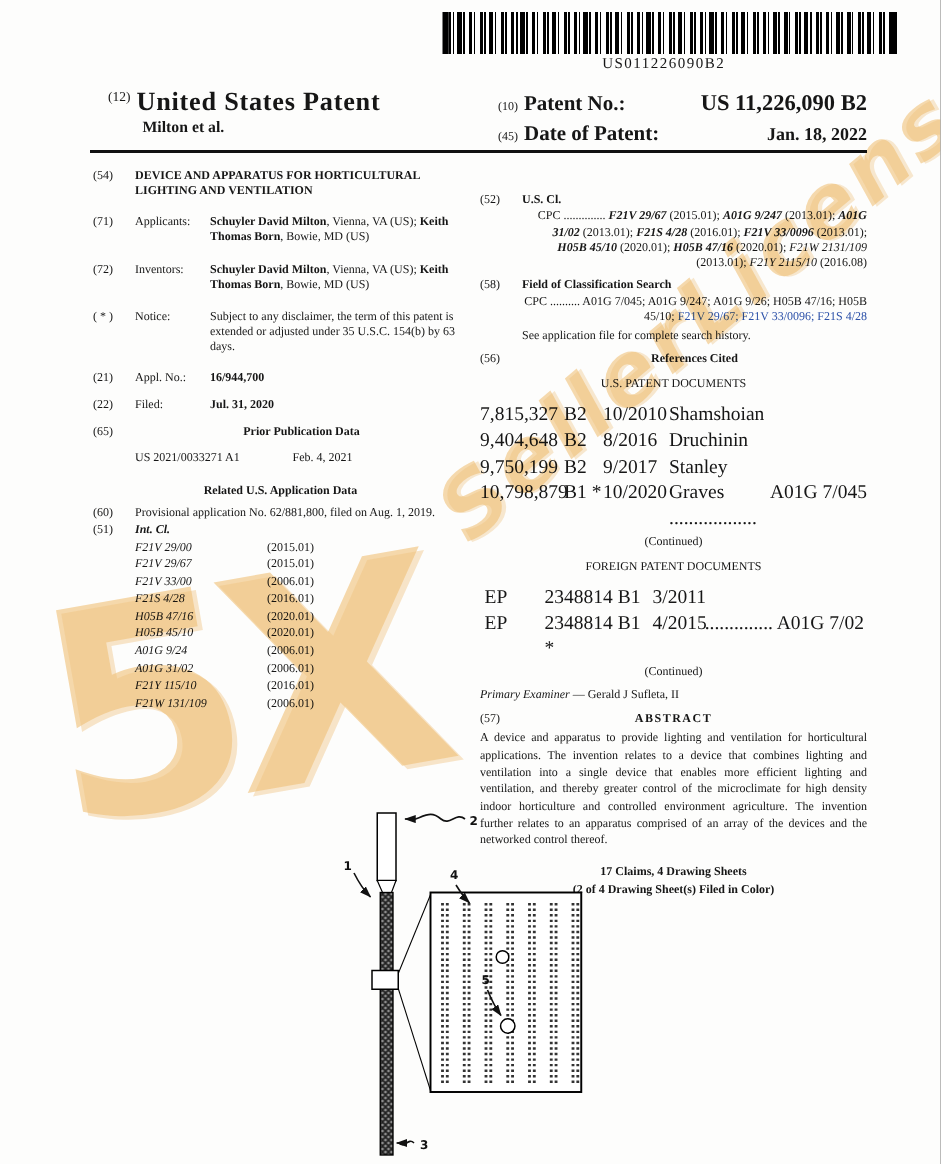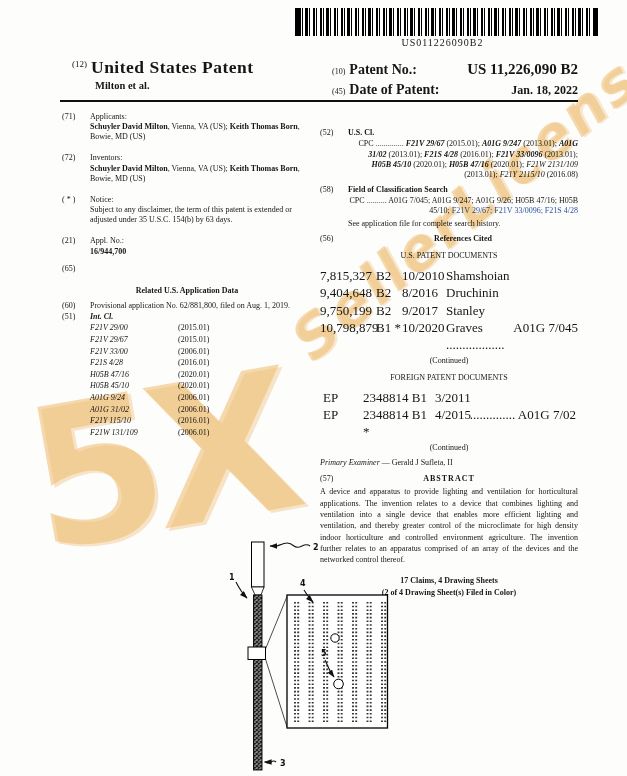--- a/index.html
+++ b/index.html
@@ -28,21 +28,21 @@
   
   .col{position:absolute;font-size:8px;line-height:1.27;}
   .col-left{left:62px;top:112px;width:250px;}
   .col-right{left:320px;top:128px;width:258px;}
   .blk{display:flex;margin-bottom:11px;}
   .tag{flex:none;width:28px;}
   .body{flex:1;}
   .bold{font-weight:bold;}
   .it{font-style:italic;}
   .upper{text-transform:uppercase;}
-  .lblrow{display:flex;flex-direction:column;}
+  .lblrow{display:flex;}
   .lbl{flex:none;width:50px;}
   .val{flex:1;}
   .center{text-align:center;}
   .intcl-row{display:flex;line-height:1.45;}
   .code{flex:none;width:88px;font-weight:normal;font-style:italic;}
   .code[data-style="i"]{font-weight:normal;}
   .year{}
   .publine{display:flex;}
   .pubno{flex:none;width:105px;}
   .cpcblock{text-align:right;line-height:1.3;margin-top:1px;}
@@ -99,20 +99,24 @@
     </div>
     <div class="hr-row" style="margin-top:2px;">
       <span><span class="hr-tag">(45)</span> <span class="hr-lbl">Date of Patent:</span></span>
       <span class="patent-date">Jan. 18, 2022</span>
     </div>
   </div>
   <div class="rule"></div>
 
   <div class="col col-left">
 
+    <div class="blk">
+      <span class="tag">(54)</span>
+      <div class="body bold upper">DEVICE AND APPARATUS FOR HORTICULTURAL LIGHTING AND VENTILATION</div>
+    </div>
 
     <div class="blk">
       <span class="tag">(71)</span>
       <div class="body lblrow">
         <span class="lbl">Applicants:</span>
         <span class="val"><b>Schuyler David Milton</b><span>, Vienna, VA (US); </span><b>Keith Thomas Born</b><span>, Bowie, MD (US)</span></span>
       </div>
     </div>
 
     <div class="blk">
@@ -132,23 +136,37 @@
     </div>
 
     <div class="blk" style="margin-bottom:7px;">
       <span class="tag">(21)</span>
       <div class="body lblrow">
         <span class="lbl">Appl. No.:</span>
         <span class="val bold">16/944,700</span>
       </div>
     </div>
 
+    <div class="blk" style="margin-bottom:8px;">
+      <span class="tag">(22)</span>
+      <div class="body lblrow">
+        <span class="lbl">Filed:</span>
+        <span class="val bold">Jul. 31, 2020</span>
+      </div>
+    </div>
 
     <div class="blk" style="margin-bottom:6px;">
       <span class="tag">(65)</span>
+      <div class="body">
+        <div class="bold center">Prior Publication Data</div>
+        <div class="publine" style="margin-top:7px;">
+          <span class="pubno">US 2021/0033271 A1</span>
+          <span>Feb. 4, 2021</span>
+        </div>
+      </div>
     </div>
 
     <div class="bold center" style="margin:12px 0 5px 0;">Related U.S. Application Data</div>
 
     <div class="blk" style="margin-bottom:1px;">
       <span class="tag">(60)</span>
       <div class="body">Provisional application No. 62/881,800, filed on Aug. 1, 2019.</div>
     </div>
 
     <div class="blk" style="margin-bottom:0;">

